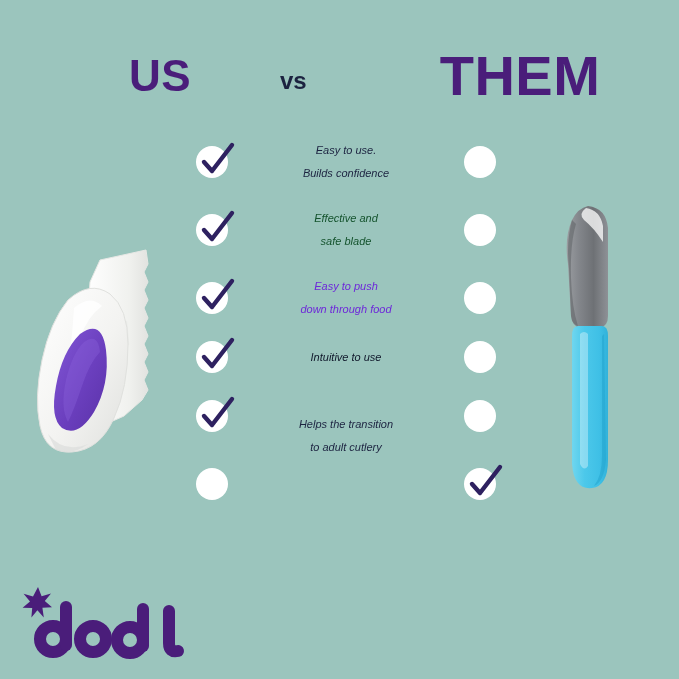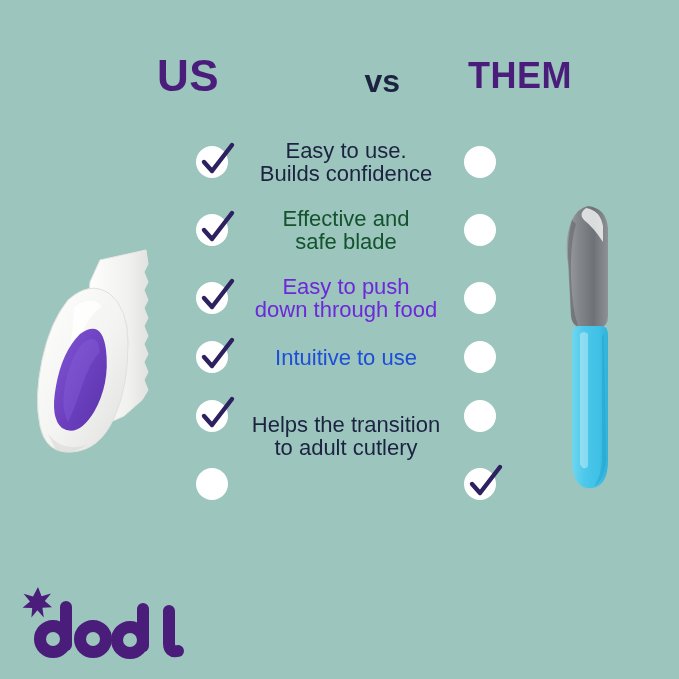--- a/index.html
+++ b/index.html
@@ -28,37 +28,36 @@
     letter-spacing: 0.5px;
     white-space: nowrap;
   }
   #heading-us {
     left: 0;
     top: 52px;
     width: 320px;
     text-align: center;
     font-size: 44px;
     line-height: 48px;
-    padding-left: 28px;
   }
   #heading-them {
     left: 360px;
     top: 52px;
     width: 320px;
     text-align: center;
-    font-size: 36px;
+    font-size: 56px;
     line-height: 48px;
   }
   #heading-vs {
     position: absolute;
     left: 280px;
     top: 66px;
     width: 120px;
-    text-align: right;
-    font-size: 32px;
+    text-align: left;
+    font-size: 24px;
     line-height: 30px;
     font-weight: bold;
     color: #1c2340;
     white-space: nowrap;
   }
 
   
   #rows {
     position: absolute;
     left: 196px;
@@ -68,25 +67,26 @@
   .row {
     position: relative;
     width: 300px;
     display: flex;
     align-items: center;
     justify-content: space-between;
   }
   .row-label {
     flex: 1 1 auto;
     text-align: center;
-    font-size: 22px;
+    font-size: 11px;
     line-height: 23px;
     color: #1c2340;
     padding: 0 6px;
     white-space: pre-line;
+    font-style: italic;
   }
   .mark {
     position: relative;
     flex: 0 0 auto;
     width: 32px;
     height: 32px;
   }
   .mark .disc {
     position: absolute;
     left: 0;
@@ -186,21 +186,21 @@
           <span class="disc" style="background: rgb(255, 255, 255);"></span>
         </div>
       </div>
       <div class="row" style="height: 50px;">
         <div class="mark checked">
           <span class="disc" style="background: rgb(255, 255, 255);"></span>
           <span class="tick"><svg viewBox="0 0 38 38" width="38" height="38">
               <path d="M6 21 L14 30 L34 4" fill="none" stroke="#2e2160" stroke-width="4.4" stroke-linecap="round" stroke-linejoin="round"></path>
             </svg></span>
         </div>
-        <div class="row-label" style="color: #1d4ed8;">Intuitive to use</div>
+        <div class="row-label" style="color: #0f172a;">Intuitive to use</div>
         <div class="mark">
           <span class="disc" style="background: rgb(255, 255, 255);"></span>
         </div>
       </div>
       <div class="row" style="height: 68px;">
         <div class="mark checked">
           <span class="disc" style="background: rgb(255, 255, 255);"></span>
           <span class="tick"><svg viewBox="0 0 38 38" width="38" height="38">
               <path d="M6 21 L14 30 L34 4" fill="none" stroke="#2e2160" stroke-width="4.4" stroke-linecap="round" stroke-linejoin="round"></path>
             </svg></span>

